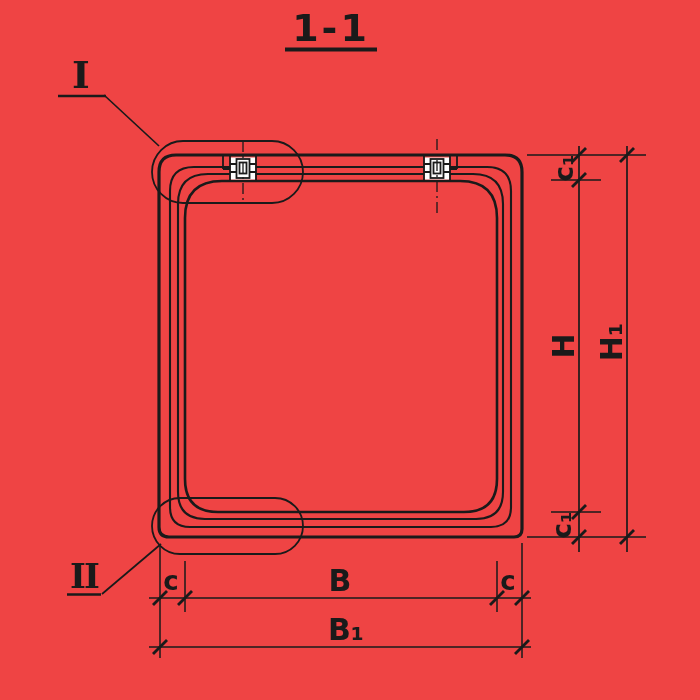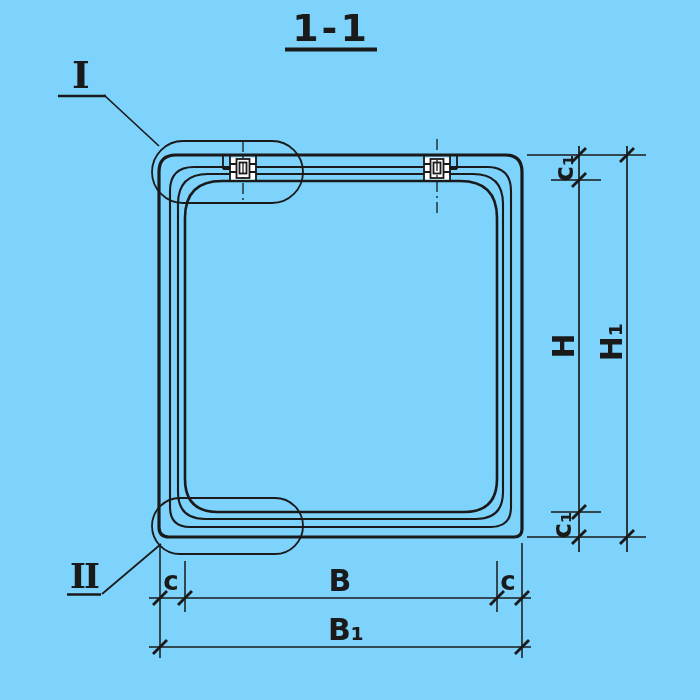--- a/index.html
+++ b/index.html
@@ -1,16 +1,16 @@
 <!DOCTYPE html>
 <html><head>
 <meta charset="utf-8">
 <style>
   html,body{margin:0;padding:0;background:#ffffff;}
-  .page{position:relative;width:700px;height:700px;background:#7dd3fc;overflow:hidden;}
+  .page{position:relative;width:700px;height:700px;background:#ef4444;overflow:hidden;}
   svg{display:block;}
   .ink{stroke:#1a1a1a;fill:none;}
   .outer{stroke-width:3.2;}
   .ring{stroke-width:2.1;}
   .inner{stroke-width:2.6;}
   .joint{stroke-width:1.8;}
   .centerline{stroke-width:1.3;stroke-dasharray:11 4 2 4;}
   .capsule{stroke-width:1.8;}
   .leader{stroke-width:1.7;}
   .dimline{stroke-width:1.7;}

